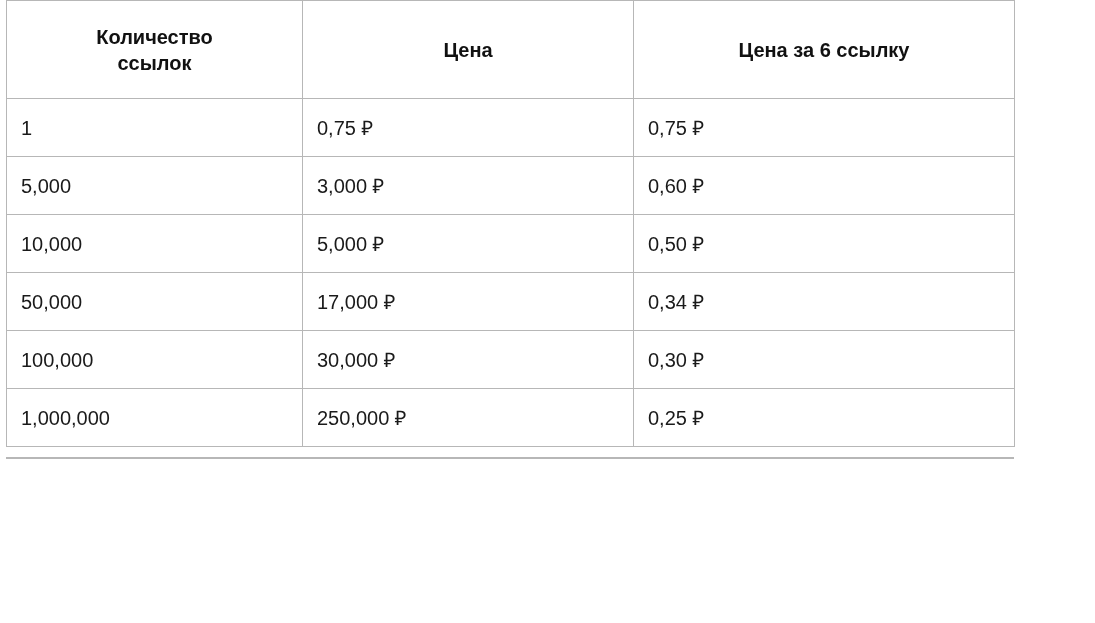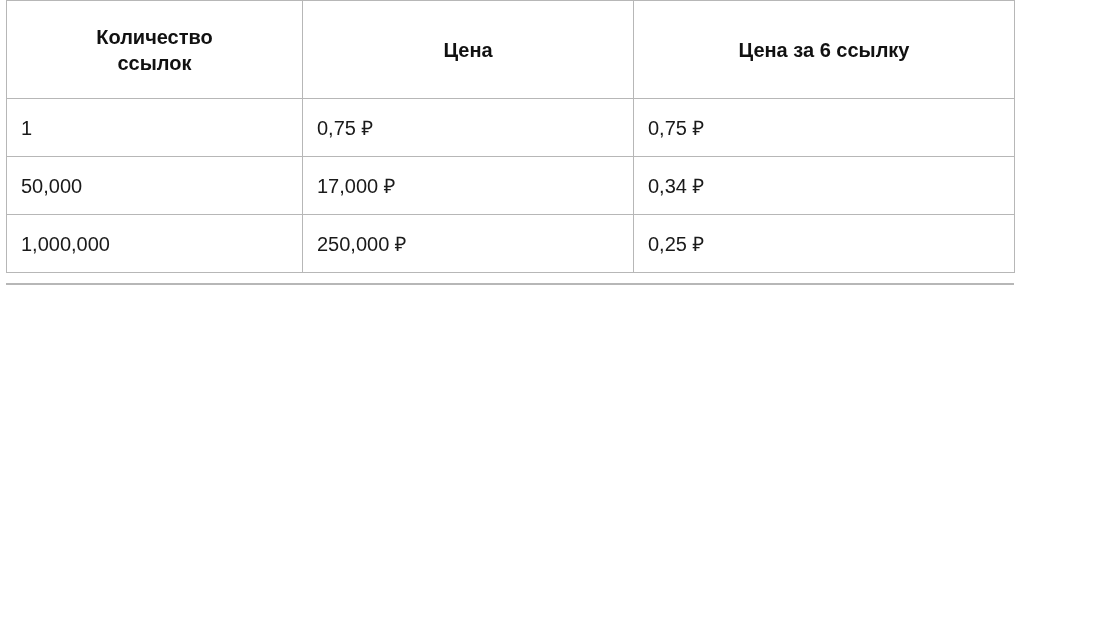--- a/index.html
+++ b/index.html
@@ -86,23 +86,38 @@
         </th>
       </tr>
     </thead>
     <tbody>
       <tr>
         <td>1</td>
         <td>0,75 ₽</td>
         <td>0,75 ₽</td>
       </tr>
       <tr>
+        <td>5,000</td>
+        <td>3,000 ₽</td>
+        <td>0,60 ₽</td>
+      </tr>
+      <tr>
+        <td>10,000</td>
+        <td>5,000 ₽</td>
+        <td>0,50 ₽</td>
+      </tr>
+      <tr>
         <td>50,000</td>
         <td>17,000 ₽</td>
         <td>0,34 ₽</td>
+      </tr>
+      <tr>
+        <td>100,000</td>
+        <td>30,000 ₽</td>
+        <td>0,30 ₽</td>
       </tr>
       <tr>
         <td>1,000,000</td>
         <td>250,000 ₽</td>
         <td>0,25 ₽</td>
       </tr>
     </tbody>
   </table>
   <div class="bottom-rule"></div>
 </div>

